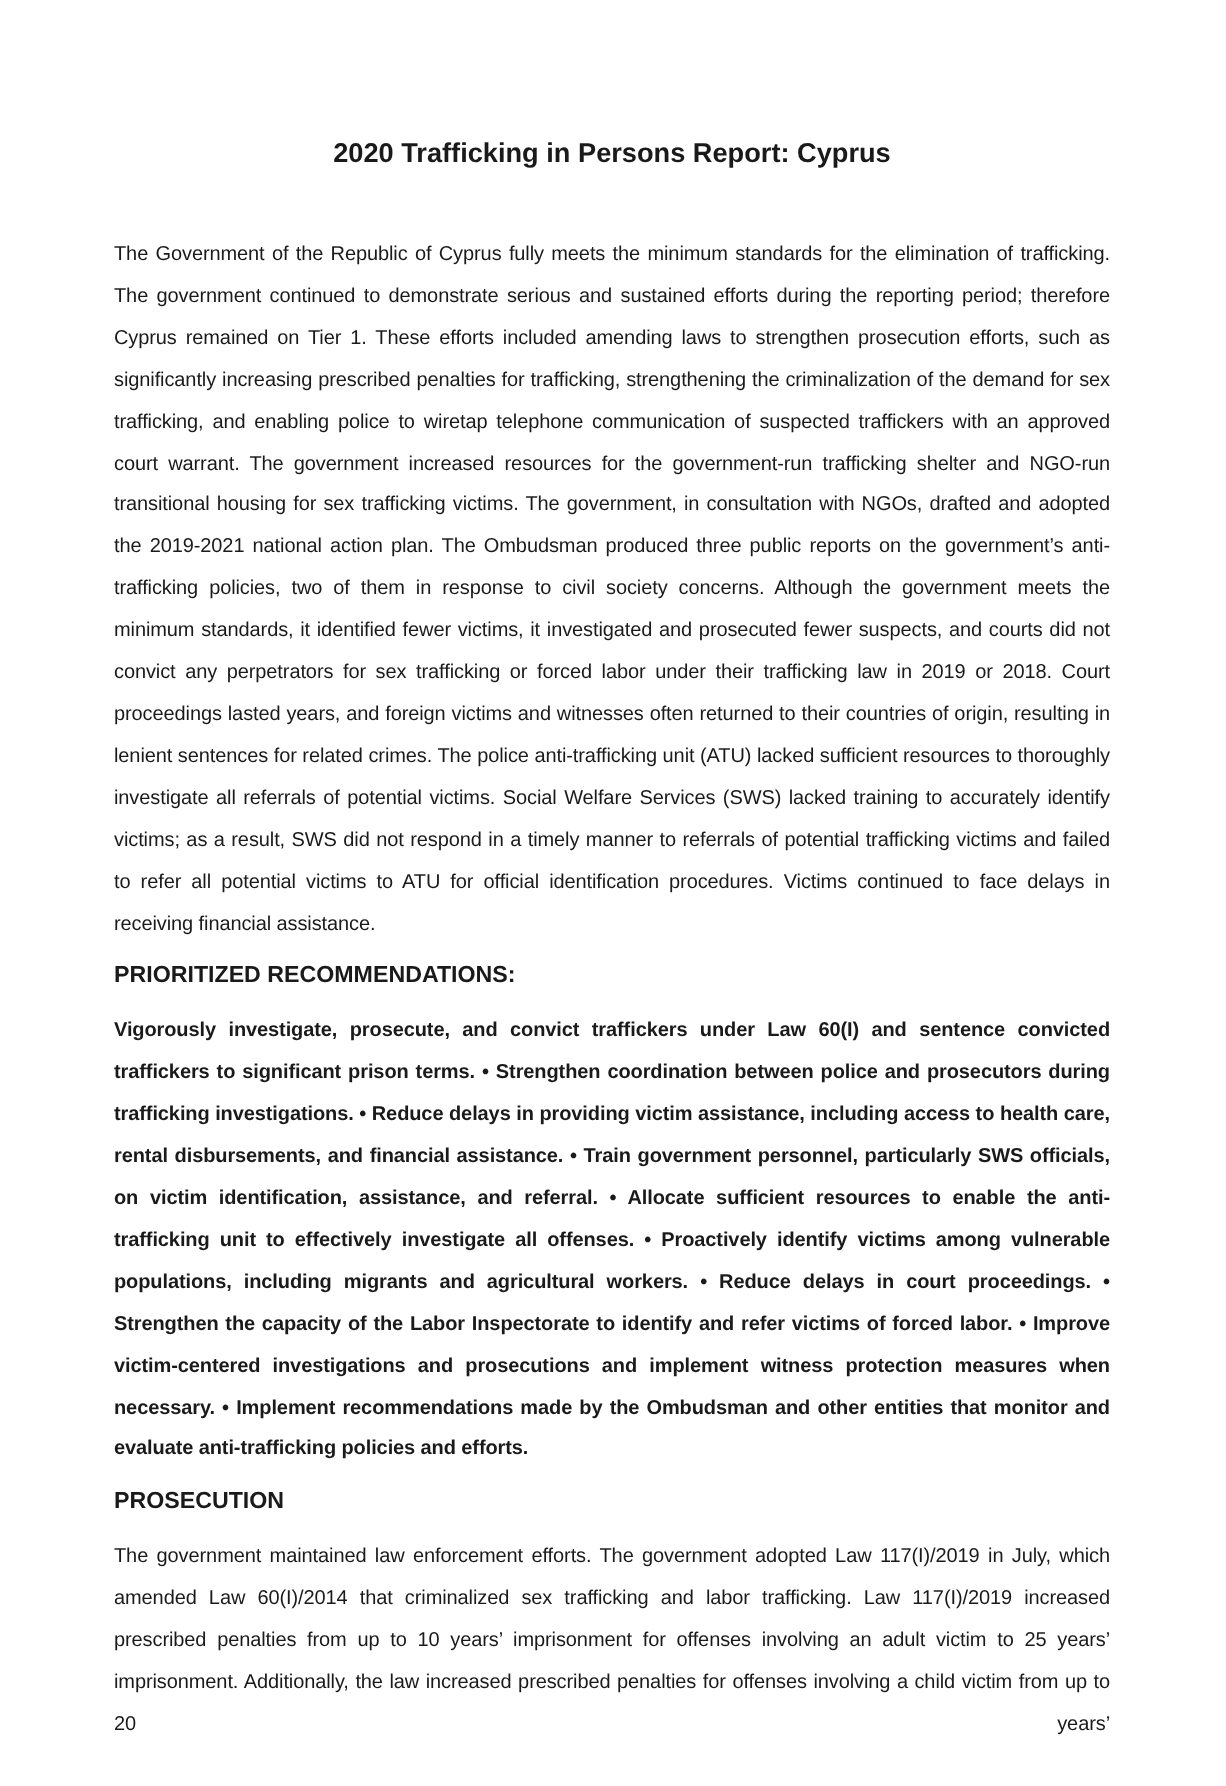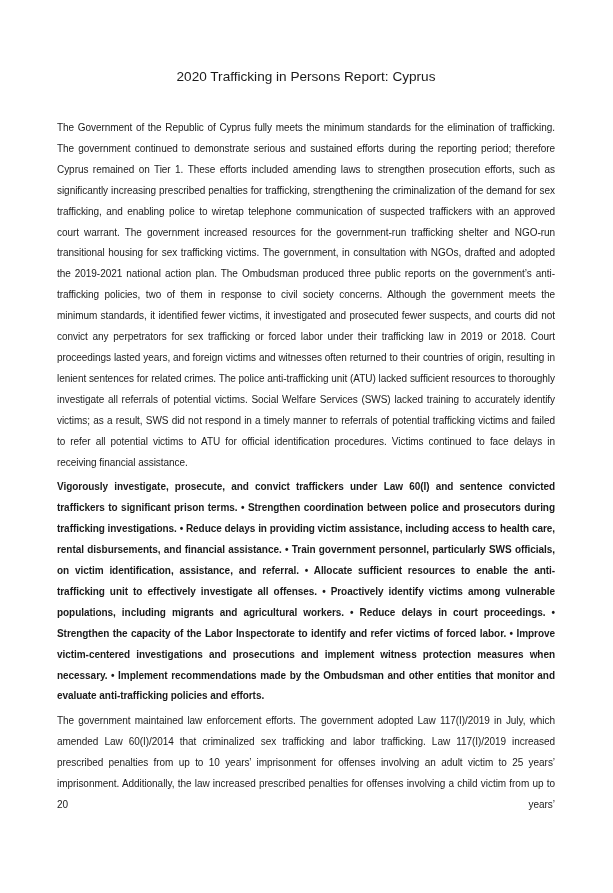--- a/index.html
+++ b/index.html
@@ -3,21 +3,21 @@
   <meta charset="utf-8">
   <style>
     html, body { margin: 0; padding: 0; background: #ffffff; }
     body { width: 613px; height: 893px; overflow: hidden; position: relative; }
     .page {
       position: absolute; left: 57px; top: 66px; width: 498px;
       font-family: "Liberation Sans", sans-serif;
       color: #1a1a1a;
     }
     .title {
-      text-align: center; font-weight: normal; font-size: 13.6px;
+      text-align: center; font-weight: bold; font-size: 13.6px;
       margin: 0 0 30px 0; line-height: 22px;
     }
     .para {
       font-size: 10px; line-height: 20.9px; text-align: justify;
       margin: 0; letter-spacing: -0.05px;
     }
     .heading {
       font-size: 11.6px; font-weight: bold; line-height: 20px;
       margin: 5px 0 8px 0;
     }
@@ -26,19 +26,21 @@
   </style>
 </head>
 <body>
 
 <div class="page">
   <h1 class="title">2020 Trafficking in Persons Report: Cyprus</h1>
 
   <p class="para p1">The Government of the Republic of Cyprus fully meets the minimum standards for the elimination of trafficking. The government continued to demonstrate serious and sustained efforts during the reporting period; therefore Cyprus remained on Tier 1. These efforts included amending laws to strengthen prosecution efforts, such as significantly increasing prescribed penalties for trafficking, strengthening the criminalization of the demand for sex trafficking, and enabling police to wiretap telephone communication of suspected traffickers with an approved court warrant. The government increased resources for the government-run trafficking shelter and NGO-run transitional housing for sex trafficking victims. The government, in consultation with NGOs, drafted and adopted the 2019-2021 national action plan. The Ombudsman produced three public reports on the government’s anti-trafficking policies, two of them in response to civil society concerns. Although the government meets the minimum standards, it identified fewer victims, it investigated and prosecuted fewer suspects, and courts did not convict any perpetrators for sex trafficking or forced labor under their trafficking law in 2019 or 2018. Court proceedings lasted years, and foreign victims and witnesses often returned to their countries of origin, resulting in lenient sentences for related crimes. The police anti-trafficking unit (ATU) lacked sufficient resources to thoroughly investigate all referrals of potential victims. Social Welfare Services (SWS) lacked training to accurately identify victims; as a result, SWS did not respond in a timely manner to referrals of potential trafficking victims and failed to refer all potential victims to ATU for official identification procedures. Victims continued to face delays in receiving financial assistance.</p>
 
   <div>
+    <div class="heading">PRIORITIZED RECOMMENDATIONS:</div>
     <p class="para p2">Vigorously investigate, prosecute, and convict traffickers under Law 60(I) and sentence convicted traffickers to significant prison terms. • Strengthen coordination between police and prosecutors during trafficking investigations. • Reduce delays in providing victim assistance, including access to health care, rental disbursements, and financial assistance. • Train government personnel, particularly SWS officials, on victim identification, assistance, and referral. • Allocate sufficient resources to enable the anti-trafficking unit to effectively investigate all offenses. • Proactively identify victims among vulnerable populations, including migrants and agricultural workers. • Reduce delays in court proceedings. • Strengthen the capacity of the Labor Inspectorate to identify and refer victims of forced labor. • Improve victim-centered investigations and prosecutions and implement witness protection measures when necessary. • Implement recommendations made by the Ombudsman and other entities that monitor and evaluate anti-trafficking policies and efforts.</p>
   </div>
 
   <div>
+    <div class="heading">PROSECUTION</div>
     <p class="para" style="text-align-last: justify;">The government maintained law enforcement efforts. The government adopted Law 117(I)/2019 in July, which amended Law 60(I)/2014 that criminalized sex trafficking and labor trafficking. Law 117(I)/2019 increased prescribed penalties from up to 10 years’ imprisonment for offenses involving an adult victim to 25 years’ imprisonment. Additionally, the law increased prescribed penalties for offenses involving a child victim from up to 20 years’</p>
   </div>
 </div>
 
 </body></html>

